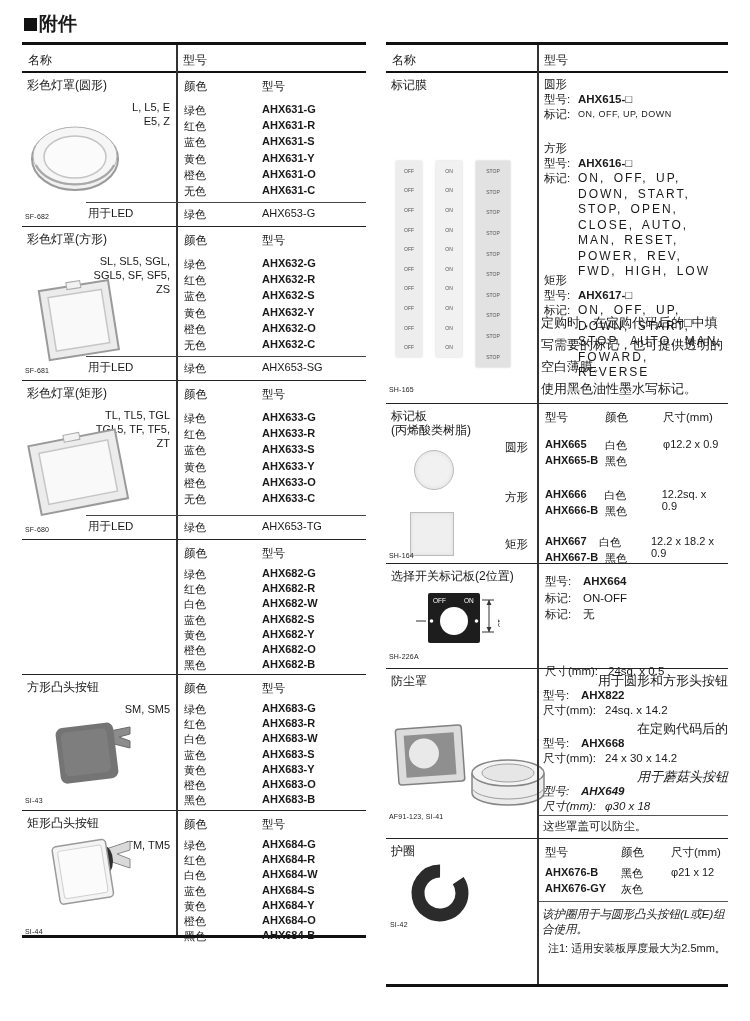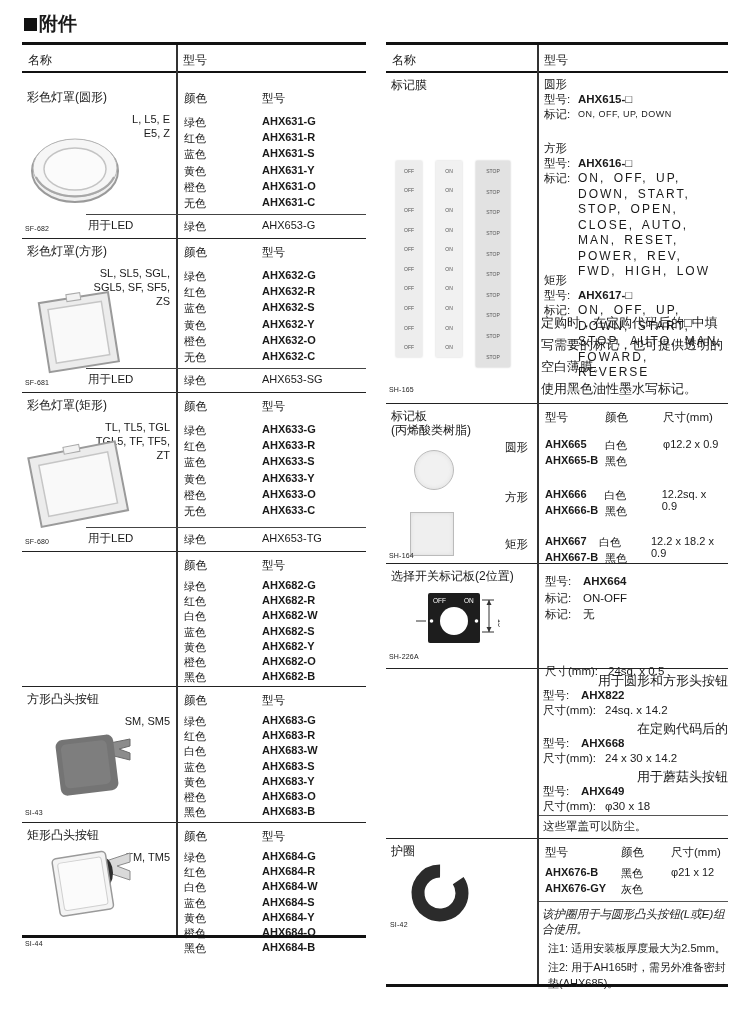--- a/index.html
+++ b/index.html
@@ -16,21 +16,21 @@
   .tbl-left .vline{left:154px;}
   .tbl-right .vline{left:151px;}
 
   .thead{position:relative;height:28px;border-bottom:2px solid #111;box-sizing:border-box;}
   .thead .hn{position:absolute;left:6px;top:7px;font-size:12px;}
   .tbl-left .thead .hm{position:absolute;left:161px;top:7px;font-size:12px;}
   .tbl-right .thead .hm{position:absolute;left:158px;top:7px;font-size:12px;}
 
   .blk{position:relative;box-sizing:border-box;}
   .blk + .blk{border-top:1.5px solid #222;}
-  .b1{height:153px;margin-top:12px;}.b2{height:154px;}.b3{height:159px;}.b4{height:135px;}.b5{height:136px;}.b6{height:131px;}
+  .b1{height:153px;}.b2{height:154px;}.b3{height:159px;}.b4{height:135px;}.b5{height:136px;}.b6{height:131px;}
   .r1{height:330px;}.r2{height:160px;}.r3{height:105px;}.r4{height:170px;}.r5{height:152px;}
 
   .cn{position:absolute;left:0;top:0;bottom:0;}
   .tbl-left .cn{width:153px;}
   .tbl-right .cn{width:150px;}
   .cm{position:absolute;top:0;right:0;bottom:0;}
   .tbl-left .cm{left:156px;}
   .tbl-right .cm{left:153px;}
 
   .blk-title{position:absolute;top:5px;left:5px;font-size:12px;line-height:14px;}
@@ -643,20 +643,37 @@
               <span>无</span>
             </div>
         </div>
         <div class="sel-size">
           <span>尺寸(mm):</span><span class="sv">24sq. x 0.5</span>
         </div>
       </div>
     </div>
 
     <div class="blk r4">
+      <div class="cn">
+        <div class="blk-title">防尘罩</div>
+        <svg class="img" style="left:6px;top:48px;" width="78" height="74" viewBox="0 0 78 74">
+          <g transform="rotate(-4 39 37)">
+            <rect x="5" y="10" width="66" height="56" rx="3" fill="#dcdcdc" stroke="#808080" stroke-width="1.5"></rect>
+            <rect x="13" y="17" width="50" height="42" fill="#8f8f8f"></rect>
+            <circle cx="32" cy="36" r="15" fill="#e9e9e9"></circle>
+          </g>
+        </svg>
+        <svg class="img" style="left:80px;top:78px;" width="84" height="64" viewBox="0 0 84 64">
+          <path d="M6 26 v20 a36 12 0 0 0 72 0 v-20" fill="#ececec" stroke="#858585" stroke-width="1.5"></path>
+          <ellipse cx="42" cy="26" rx="36" ry="13" fill="#f4f4f4" stroke="#858585" stroke-width="1.5"></ellipse>
+          <ellipse cx="42" cy="26" rx="26" ry="9" fill="#e6e6e6" stroke="#9d9d9d" stroke-width="1"></ellipse>
+          <path d="M6 40 a36 12 0 0 0 72 0" fill="none" stroke="#9d9d9d" stroke-width="1"></path>
+        </svg>
+        <div class="ref" style="bottom:18px;">AF91-123, SI-41</div>
+      </div>
       <div class="cm">
         <div class="ds" style="top:4px;">
           <div class="use">用于圆形和方形头按钮</div>
           <div class="ln">
               <span class="lbl">型号:</span>
               <span class="mdl">AHX822</span>
             </div>
           <div class="ln">
               <span class="szl">尺寸(mm):</span>
               <span>24sq. x 14.2</span>
@@ -666,21 +683,21 @@
           <div class="use">在定购代码后的</div>
           <div class="ln">
               <span class="lbl">型号:</span>
               <span class="mdl">AHX668</span>
             </div>
           <div class="ln">
               <span class="szl">尺寸(mm):</span>
               <span>24 x 30 x 14.2</span>
             </div>
         </div>
-        <div class="ds" style="top:100px;">
+        <div class="ds" style="top:100px;font-style:italic;">
           <div class="use">用于蘑菇头按钮</div>
           <div class="ln">
               <span class="lbl">型号:</span>
               <span class="mdl">AHX649</span>
             </div>
           <div class="ln">
               <span class="szl">尺寸(mm):</span>
               <span>φ30 x 18</span>
             </div>
         </div>
@@ -715,19 +732,18 @@
               <span class="gm">AHX676-GY</span>
               <span class="gc">灰色</span>
               <span></span>
             </div>
           </div>
         <div class="sep" style="top:62px;"></div>
         <div class="gr-note">该护圈用于与圆形凸头按钮(L或E)组合使用。</div>
         <div class="gr-fns">
 
         <div class="fn">注1: 适用安装板厚度最大为2.5mm。</div>
-            <div class="fn">注2: 用于AH165时，需另外准备密封垫(AHX685)。</div>
           </div>
       </div>
     </div>
   </div>
 
 </div>
 
 </body></html>

